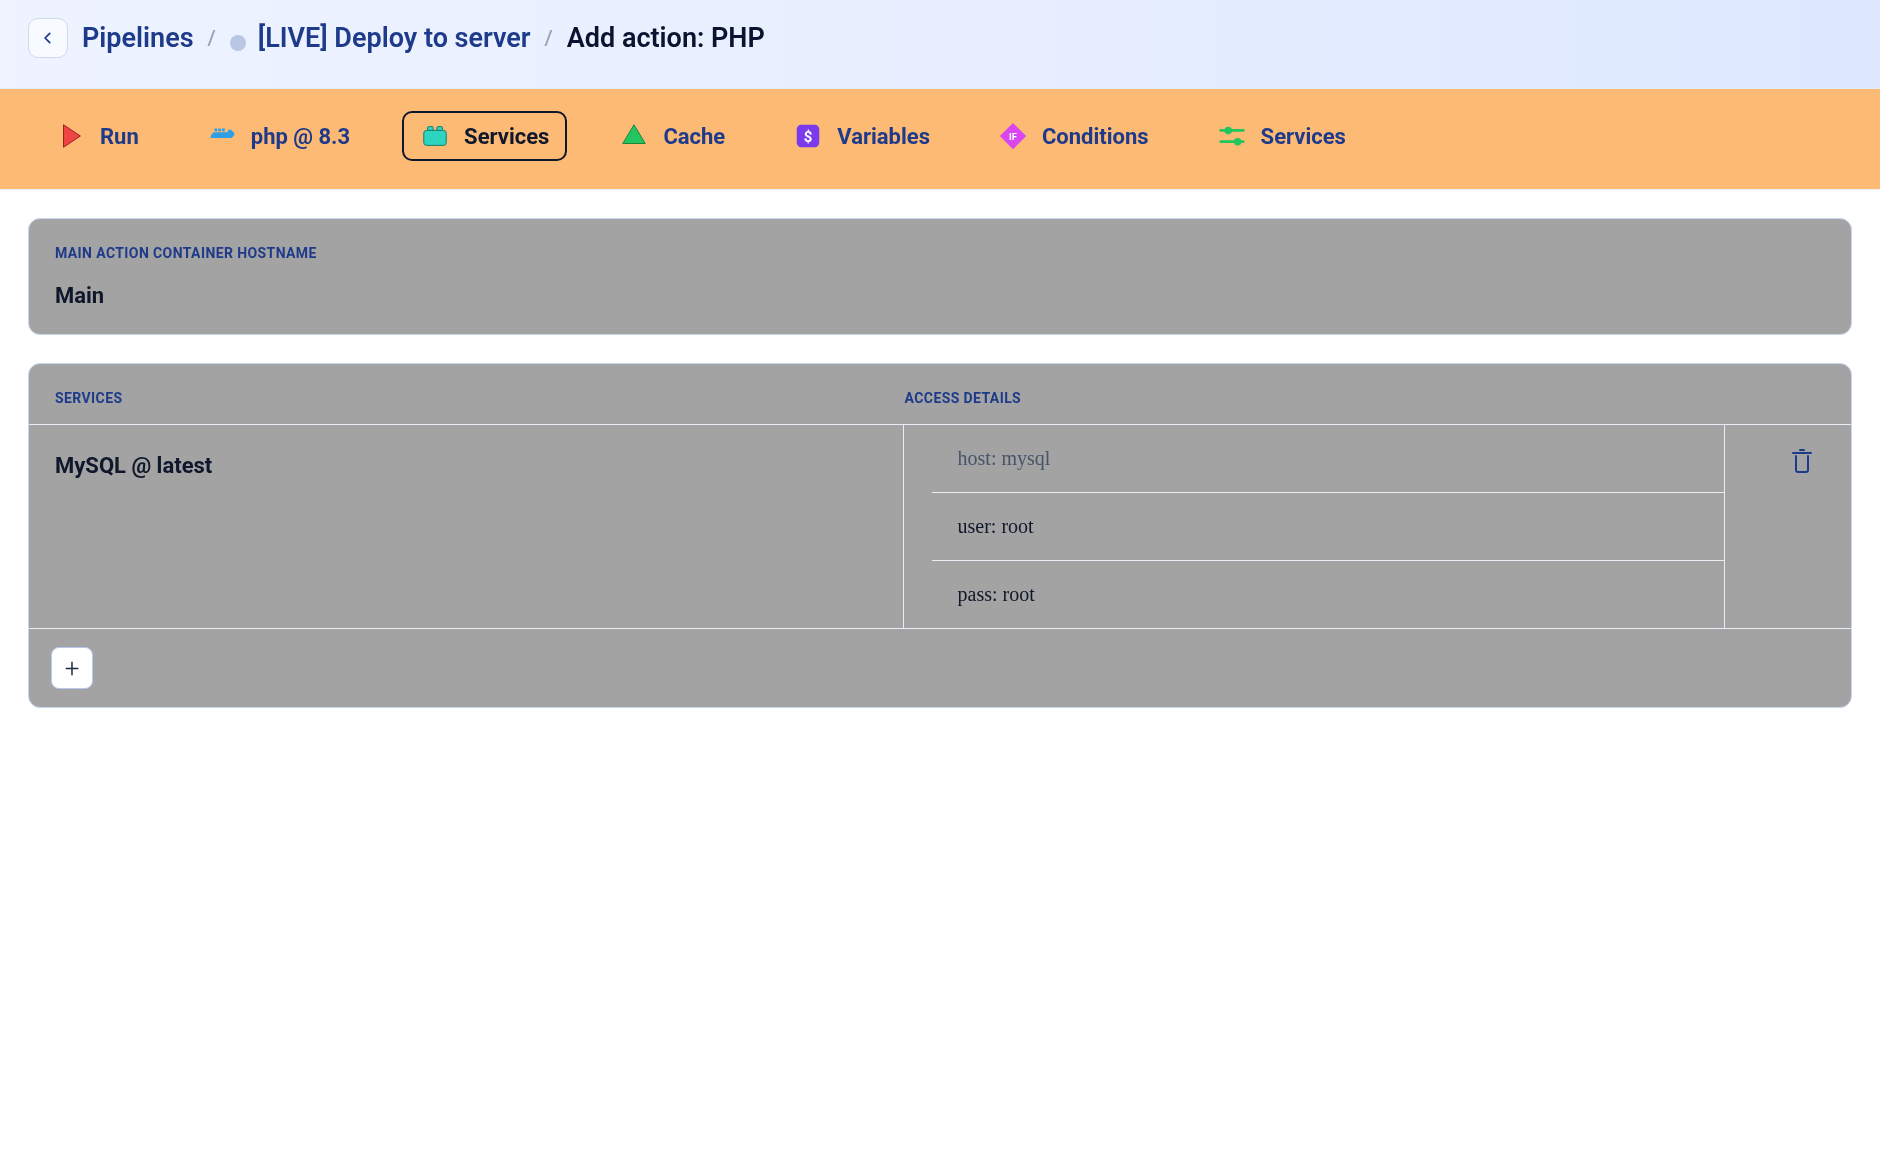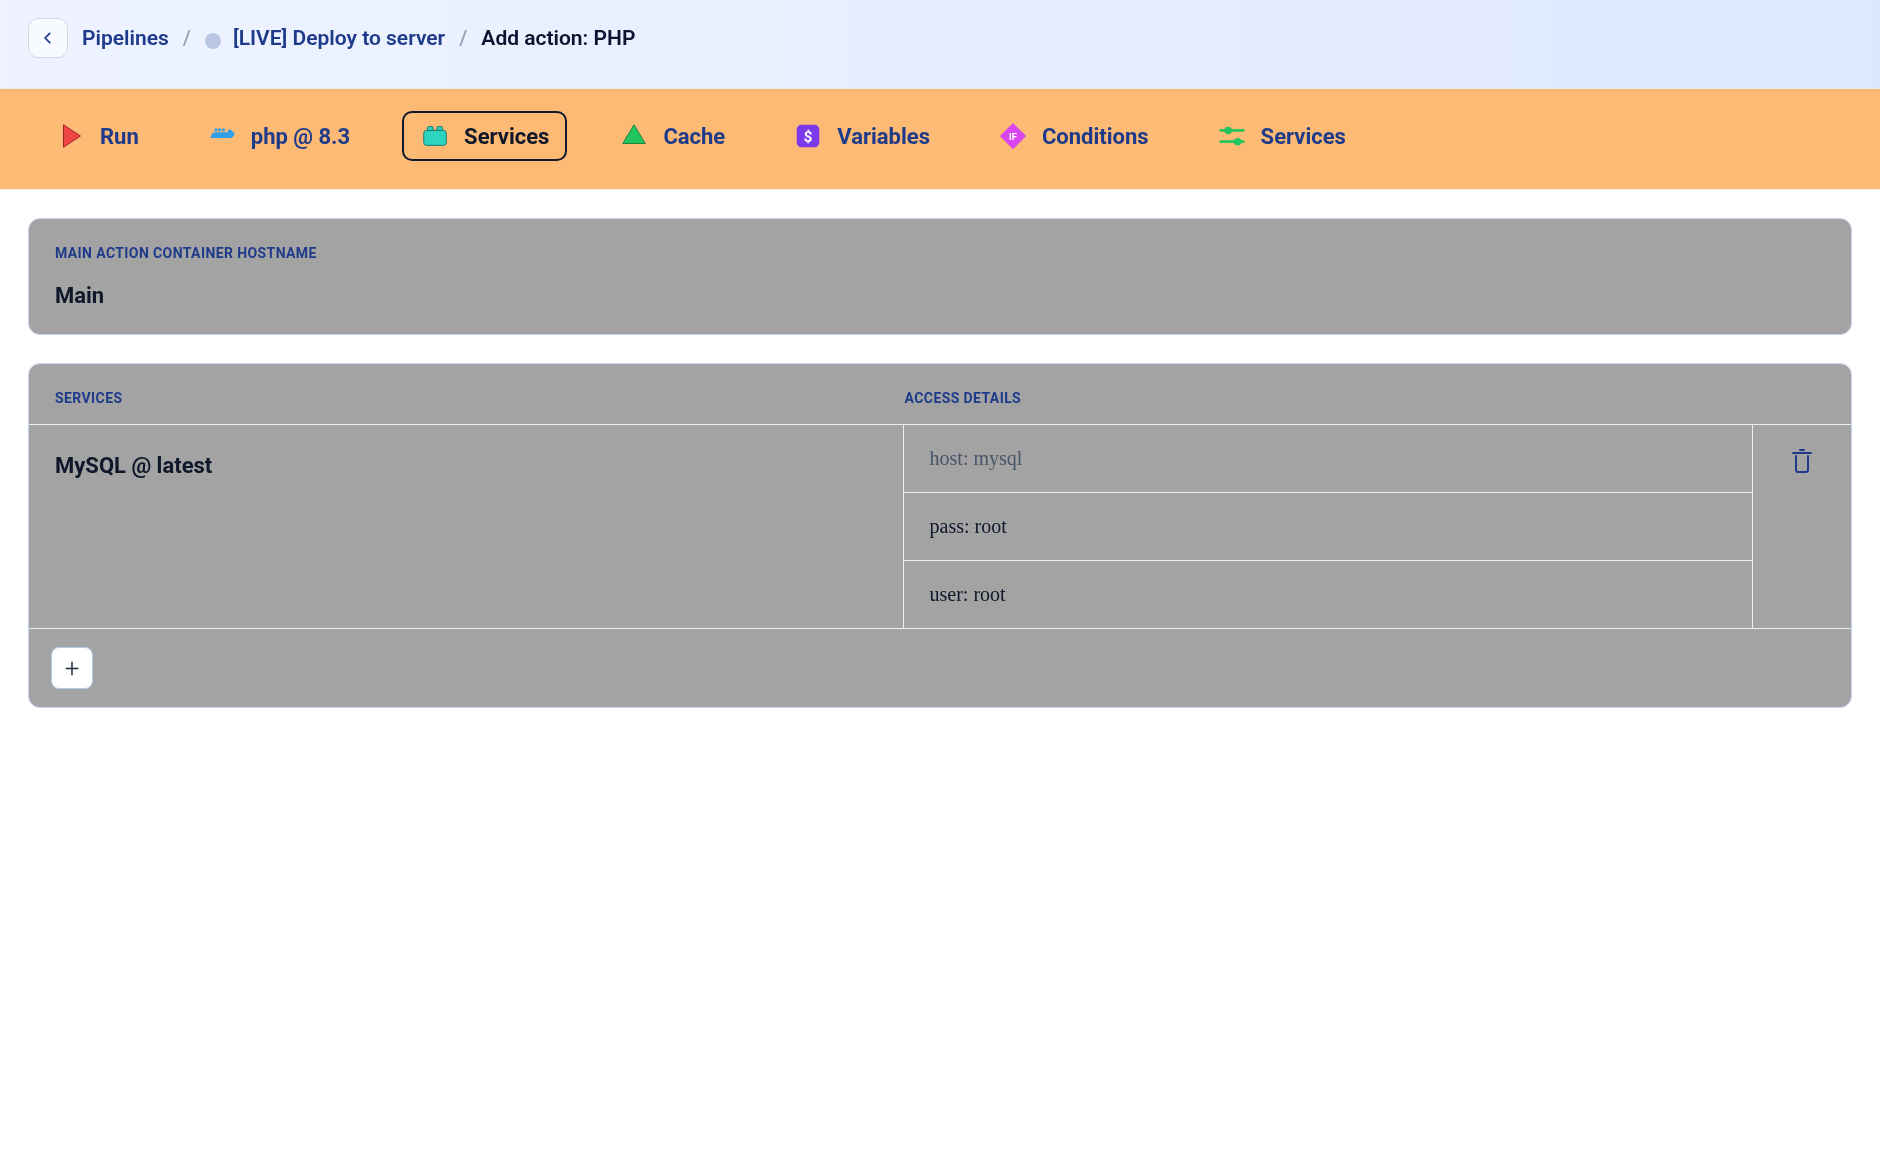--- a/index.html
+++ b/index.html
@@ -26,21 +26,21 @@
       border: 1px solid #cfd9ea;
       border-radius: 10px;
       background: #f7faff;
       display: flex;
       align-items: center;
       justify-content: center;
       cursor: pointer;
     }
     .back-btn svg { width: 14px; height: 20px; }
     .crumb {
-      font-size: 21px;
+      font-size: 27px;
       font-weight: 600;
       color: #1e3a8a;
       cursor: pointer;
     }
     .crumb.current { color: #0b1330; cursor: default; }
     .crumb-sep { color: #94a3b8; font-size: 21px; font-weight: 500; }
     .status-dot {
       display: inline-block;
       width: 16px;
       height: 16px;
@@ -109,20 +109,21 @@
     .services-panel .cols-header {
       display: flex;
       padding: 26px 26px 18px 26px;
       border-bottom: 1px solid #e8edf5;
     }
     .services-panel .col-left { flex: 0 0 48%; }
     .services-panel .col-mid { flex: 1; }
 
     .service-row {
       display: flex;
+      gap: 28px;
     }
     .service-name-cell {
       flex: 0 0 48%;
       padding: 28px 26px;
       font-size: 22px;
       font-weight: 700;
       color: #0f172a;
       border-right: 1px solid #e8edf5;
     }
     .access-cell {
@@ -276,22 +277,22 @@
   <div class="panel services-panel">
     <div class="cols-header">
       <div class="col-left section-label" style="margin-bottom:0">SERVICES</div>
       <div class="col-mid section-label" style="margin-bottom:0">ACCESS DETAILS</div>
     </div>
 
     <div class="service-row">
       <div class="service-name-cell">MySQL @ latest</div>
       <div class="access-cell">
         <div class="access-line first">host: mysql</div>
+        <div class="access-line">user: root</div>
         <div class="access-line">pass: root</div>
-        <div class="access-line">user: root</div>
       </div>
       <div class="delete-cell">
         <div class="trash-btn">
           <svg viewBox="0 0 24 26">
             <line x1="3" y1="5" x2="21" y2="5" stroke="#1e3a8a" stroke-width="2" stroke-linecap="round"></line>
             <line x1="10" y1="2" x2="14" y2="2" stroke="#1e3a8a" stroke-width="2" stroke-linecap="round"></line>
             <path d="M6 8 L6 22 C6 23 7 24 8 24 H16 C17 24 18 23 18 22 L18 8" fill="none" stroke="#1e3a8a" stroke-width="2" stroke-linecap="round"></path>
           </svg>
         </div>
       </div>

